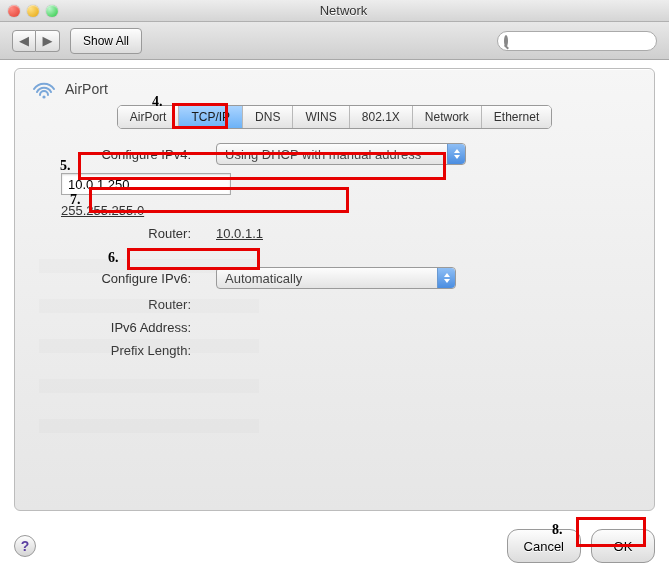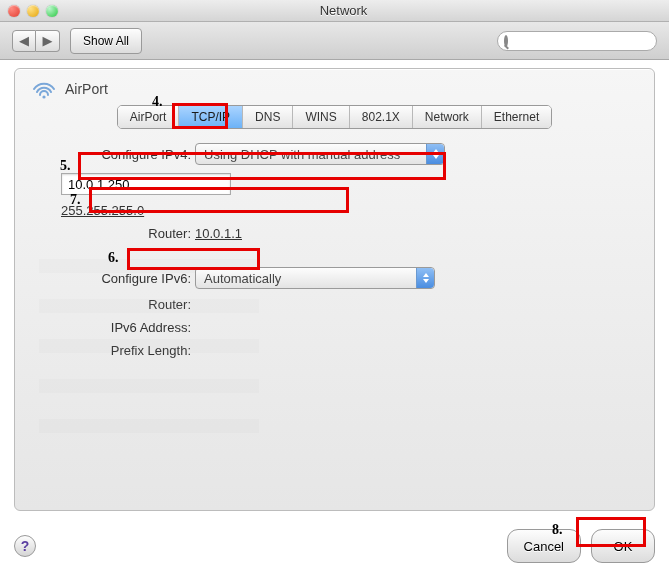--- a/index.html
+++ b/index.html
@@ -81,21 +81,21 @@
     border-right:1px solid #b8b8b8;
     color:#333;
   }
   .tab:last-child{border-right:none;}
   .tab.active{
     background:linear-gradient(to bottom,#aad4ff,#6cb2f7);
     color:#1a1a1a;
   }
   
   .form { margin-left:30px; }
-  .row { display:flex; align-items:center; margin:8px 0; gap:4px; }
+  .row { display:flex; align-items:center; margin:8px 0; gap:25px; }
   .label { width:130px; text-align:right; color:#333; font-size:13px;}
   .value { color:#333; font-size:13px;text-decoration:underline;}
   .select {
     position:relative;
     height:22px; min-width:240px;
     background:linear-gradient(to bottom,#fdfdfd,#e3e3e3);
     border:1px solid #9a9a9a; border-radius:4px;
     display:flex; align-items:center; padding:0 24px 0 8px;
     font-size:13px;
   }

